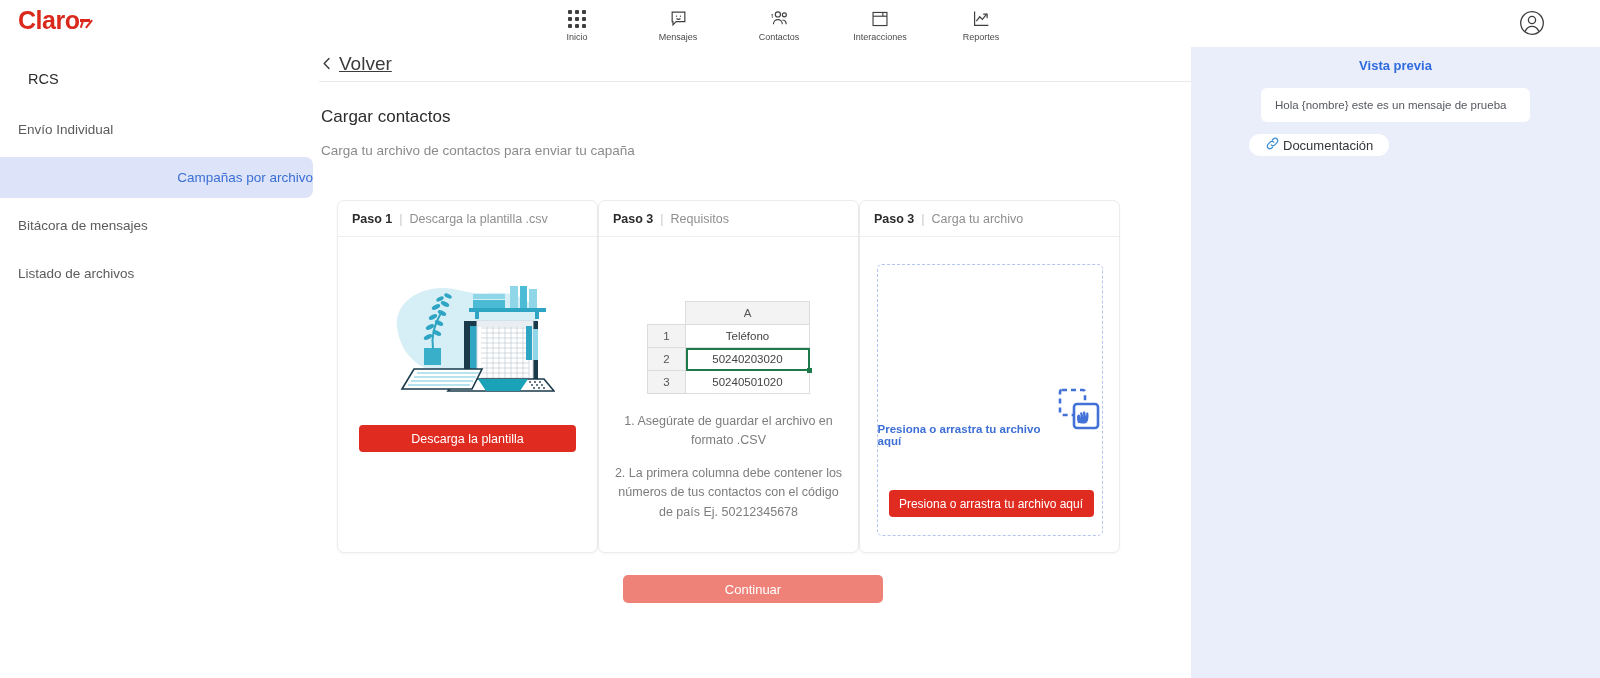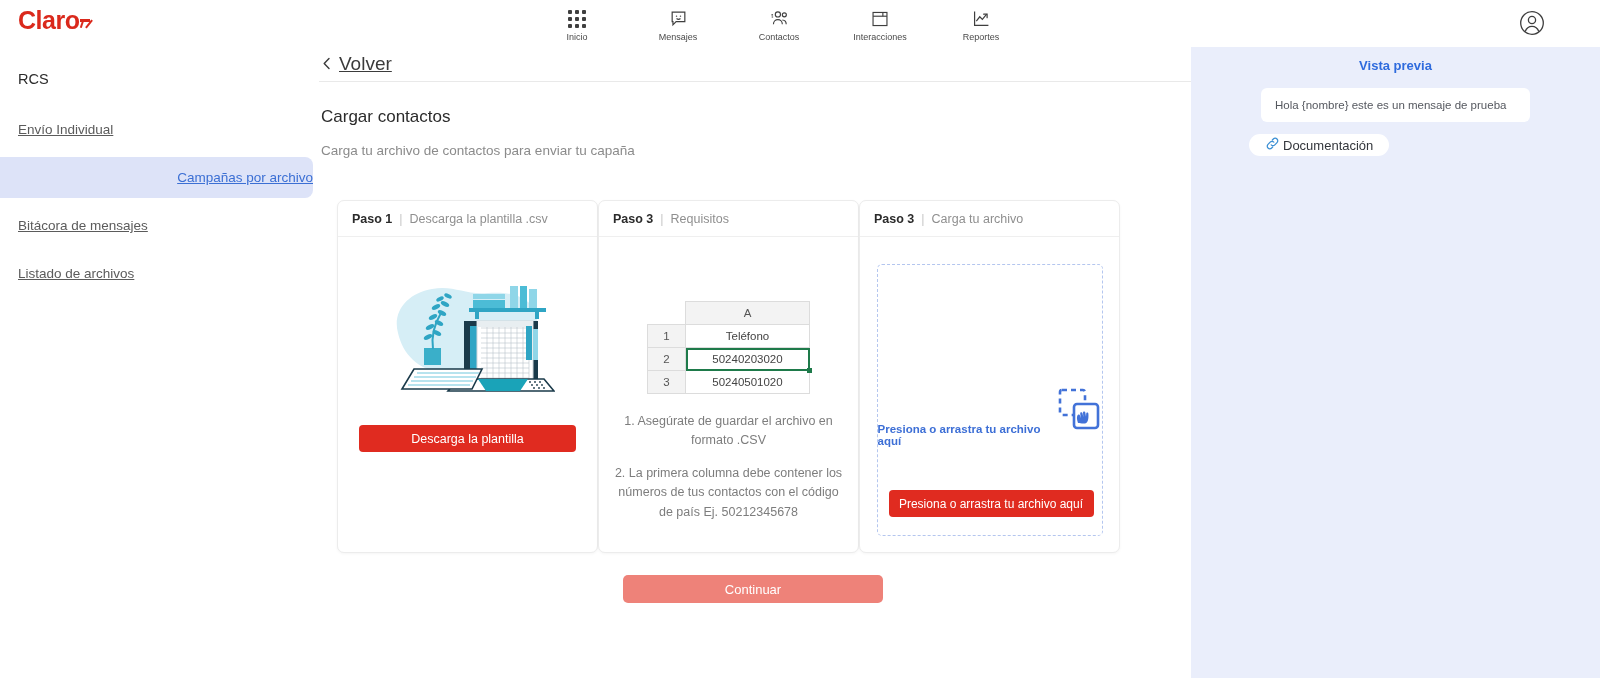--- a/index.html
+++ b/index.html
@@ -53,28 +53,27 @@
     position: absolute; right: 54px; top: 9px; width: 28px; height: 28px;
     cursor: pointer;
   }
 
   
   .sidebar {
     position: absolute; left: 0; top: 47px; width: 313px; height: 631px;
     background: #ffffff; padding-top: 14px;
   }
   .side-title {
-    font-size: 14.5px; color: #2b2b2b; padding: 10px 0 0 18px; margin-bottom: 22px;
+    font-size: 14.5px; color: #2b2b2b; padding: 10px 0 0 18px; margin-bottom: 22px; margin-left: 10px;
   }
   .side-item {
     height: 41px; display: flex; align-items: center;
     padding-left: 18px; font-size: 13.5px; color: #5b5b5b;
     cursor: pointer; margin-bottom: 7px;
     border-radius: 0 8px 8px 0;
-    text-decoration: underline;
   }
   .side-item.active { background: #dde3f8; color: #3b6fd4; justify-content: flex-end; }
 
   
   .main {
     position: absolute; left: 313px; top: 47px;
     width: 878px; height: 631px; background: #ffffff;
   }
   .backrow {
     height: 34px; display: flex; align-items: center; gap: 7px;

